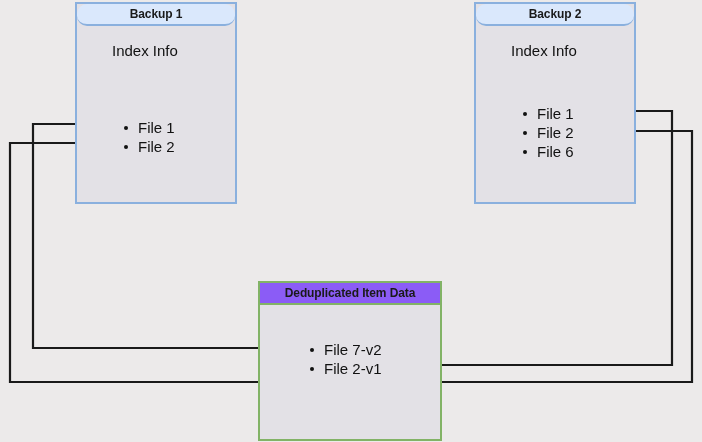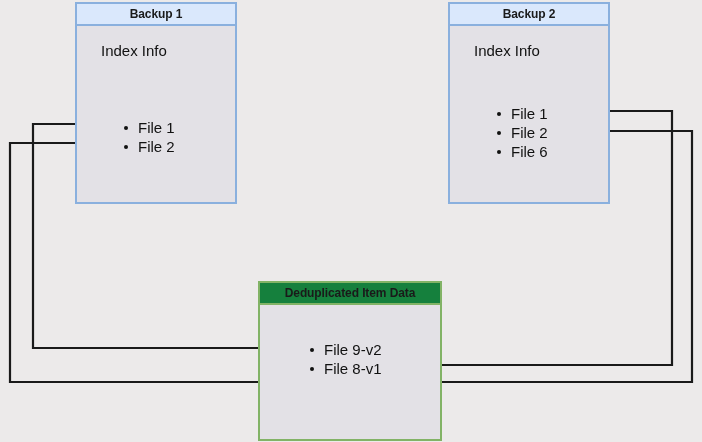--- a/index.html
+++ b/index.html
@@ -36,30 +36,32 @@
     line-height: 20px;
     text-align: center;
     font-size: 12px;
     font-weight: bold;
     color: #1a1a1a;
     letter-spacing: -0.1px;
   }
   .box.blue > .box-header {
     background: #dae8fc;
     border-bottom: 2px solid #8ab0de;
+    border-radius: 10px;
   }
   .box.green > .box-header {
-    background: #15803d;
+    background: #8b5cf6;
     border-bottom: 2px solid #82b366;
   }
   .box-label {
     position: absolute;
     font-size: 15px;
     color: #111111;
     white-space: nowrap;
+    margin-left: 11px;
   }
   .bullet-list {
     position: absolute;
     margin: 0;
     padding: 0;
     list-style: none;
   }
   .bullet-list li {
     position: relative;
     font-size: 15px;
@@ -126,31 +128,31 @@
 
   <div class="box blue" style="left:75px; top:2px; width:162px; height:202px;">
     <div class="box-header">Backup 1</div>
     <div class="box-label" style="left:24px; top:38px;">Index Info</div>
     <ul class="bullet-list" style="left:45px; top:114px;">
       <li>File 1</li>
       <li>File 2</li>
     </ul>
   </div>
 
-  <div class="box blue" style="left:448px; top:2px; width:162px; height:202px;">
+  <div class="box blue" style="left:474px; top:2px; width:162px; height:202px;">
     <div class="box-header">Backup 2</div>
     <div class="box-label" style="left:24px; top:38px;">Index Info</div>
     <ul class="bullet-list" style="left:45px; top:100px;">
       <li>File 1</li>
       <li>File 2</li>
       <li>File 6</li>
     </ul>
   </div>
 
   <div class="box green" style="left:258px; top:281px; width:184px; height:160px;">
     <div class="box-header">Deduplicated Item Data</div>
     <ul class="bullet-list" style="left:48px; top:57px;">
-      <li>File 9-v2</li>
-      <li>File 8-v1</li>
+      <li>File 7-v2</li>
+      <li>File 2-v1</li>
     </ul>
   </div>
 
 </div>
 
 </body></html>

